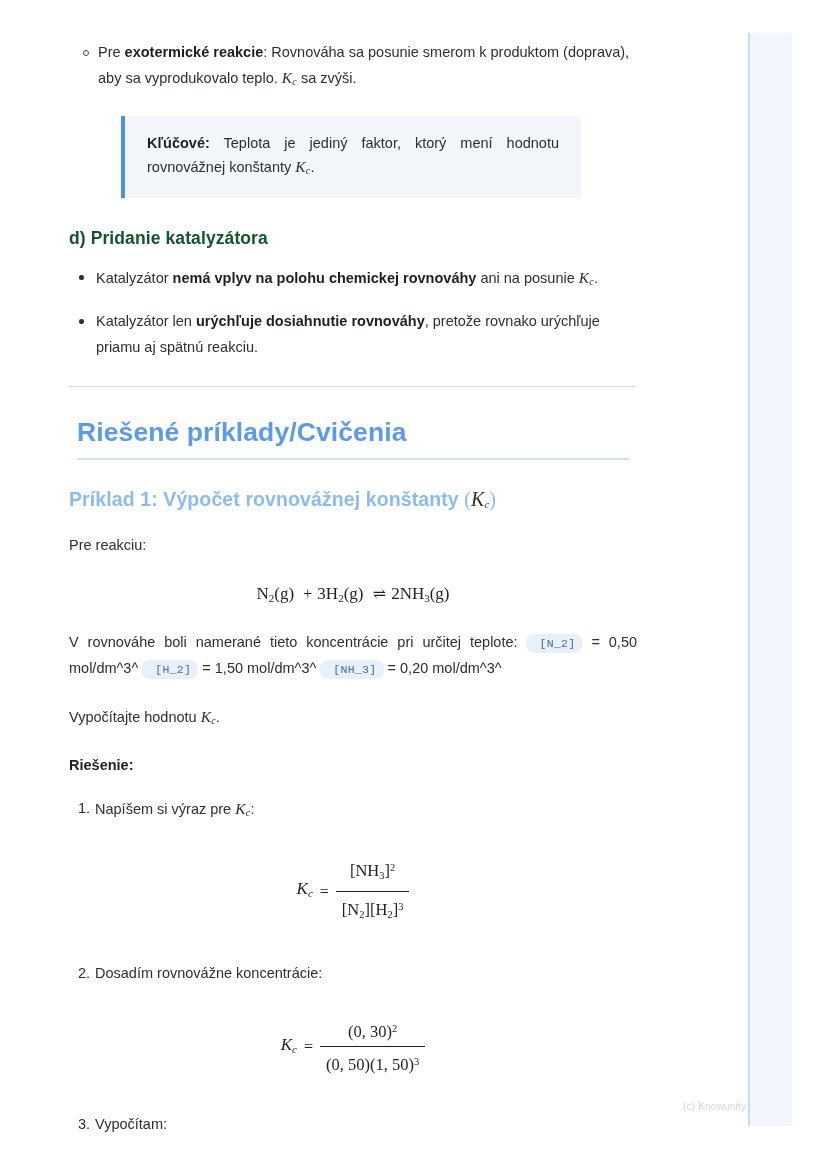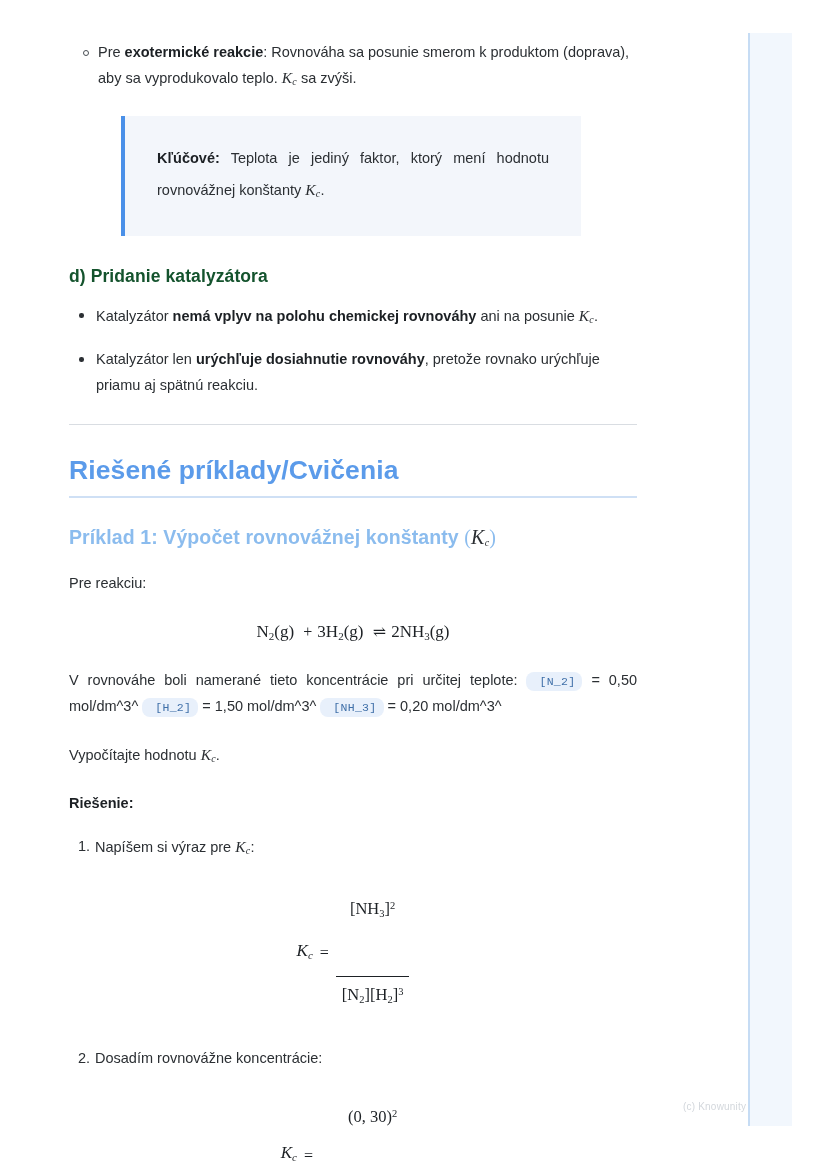--- a/index.html
+++ b/index.html
@@ -130,39 +130,39 @@
   
   .callout {
     margin: 22px 0 30px 52px;
     background: #f3f6fb;
     border-left: 4px solid #4a90e8;
     padding: 16px 22px 16px 22px;
     width: 460px;
     box-sizing: border-box;
   }
   .callout p {
-    margin: 10px;
-    font-size: 14.5px;
-    line-height: 32px;
+    margin: 0;
+    font-size: 14.5px;
+    line-height: 23px;
     text-align: justify;
   }
 
   
   h3.sub {
     color: #14532d;
     font-size: 17.5px;
     font-weight: bold;
     margin: 0 0 16px 0;
     letter-spacing: .1px;
   }
   h1.main {
     color: #5b9bea;
     font-size: 26.5px;
     font-weight: bold;
-    margin: 0;
+    margin: 8px;
     padding-bottom: 10px;
     border-bottom: 2px solid #cfe0f5;
     letter-spacing: .1px;
   }
   h2.ex {
     color: #8bbcee;
     font-size: 19.5px;
     font-weight: bold;
     margin: 0 0 22px 0;
     letter-spacing: .1px;
@@ -213,21 +213,20 @@
     font-style: italic;
     font-size: 17px;
   }
   .frac-eq .lhs sub { font-style: italic; font-size: 11px; vertical-align: -0.25em; }
   .frac-eq .eq { font-size: 16px; }
   .frac {
     display: inline-flex;
     flex-direction: column;
     align-items: center;
     vertical-align: middle;
-    gap: 47px;
   }
   .frac .num {
     padding: 0 6px 2px 6px;
     font-size: 16.5px;
     white-space: nowrap;
   }
   .frac .den {
     padding: 2px 6px 0 6px;
     font-size: 16.5px;
     border-top: 1.1px solid #1d2125;

